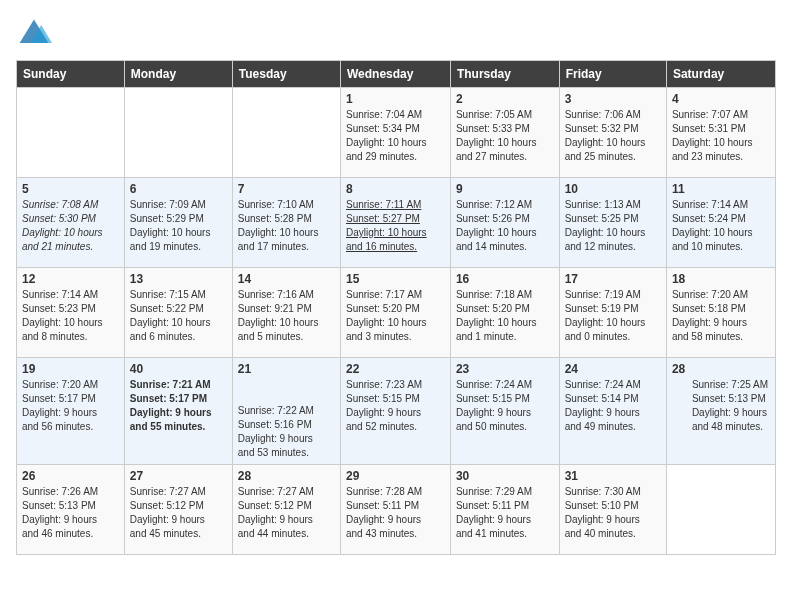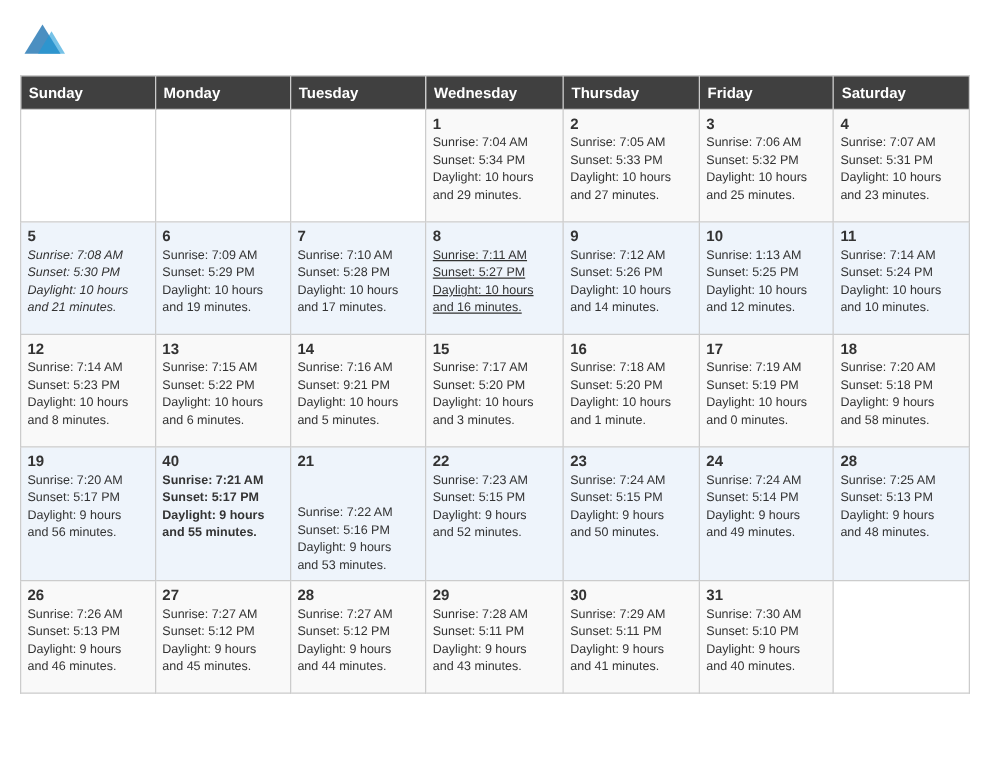--- a/index.html
+++ b/index.html
@@ -286,21 +286,21 @@
         </td>
         <td>
           <span class="day-num">24</span>
           <div class="day-info" style="white-space: pre-line;">Sunrise: 7:24 AM
 Sunset: 5:14 PM
 Daylight: 9 hours
 and 49 minutes.</div>
         </td>
         <td>
           <span class="day-num">28</span>
-          <div class="day-info" style="white-space: pre-line;">Sunrise: 7:25 AM
+          <div class="day-info" style="white-space: pre-line; margin-left: 20px;">Sunrise: 7:25 AM
 Sunset: 5:13 PM
 Daylight: 9 hours
 and 48 minutes.</div>
         </td>
       </tr>
       <tr>
         <td>
           <span class="day-num">26</span>
           <div class="day-info" style="white-space: pre-line;">Sunrise: 7:26 AM
 Sunset: 5:13 PM

